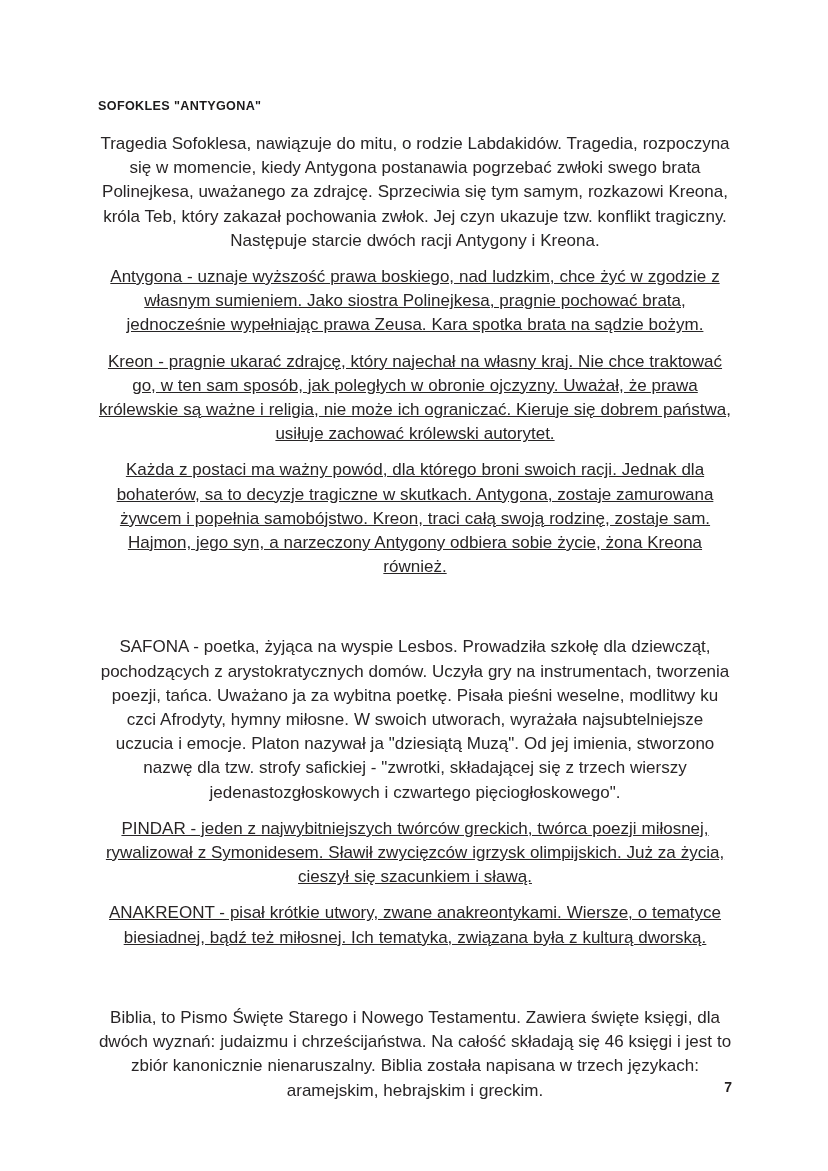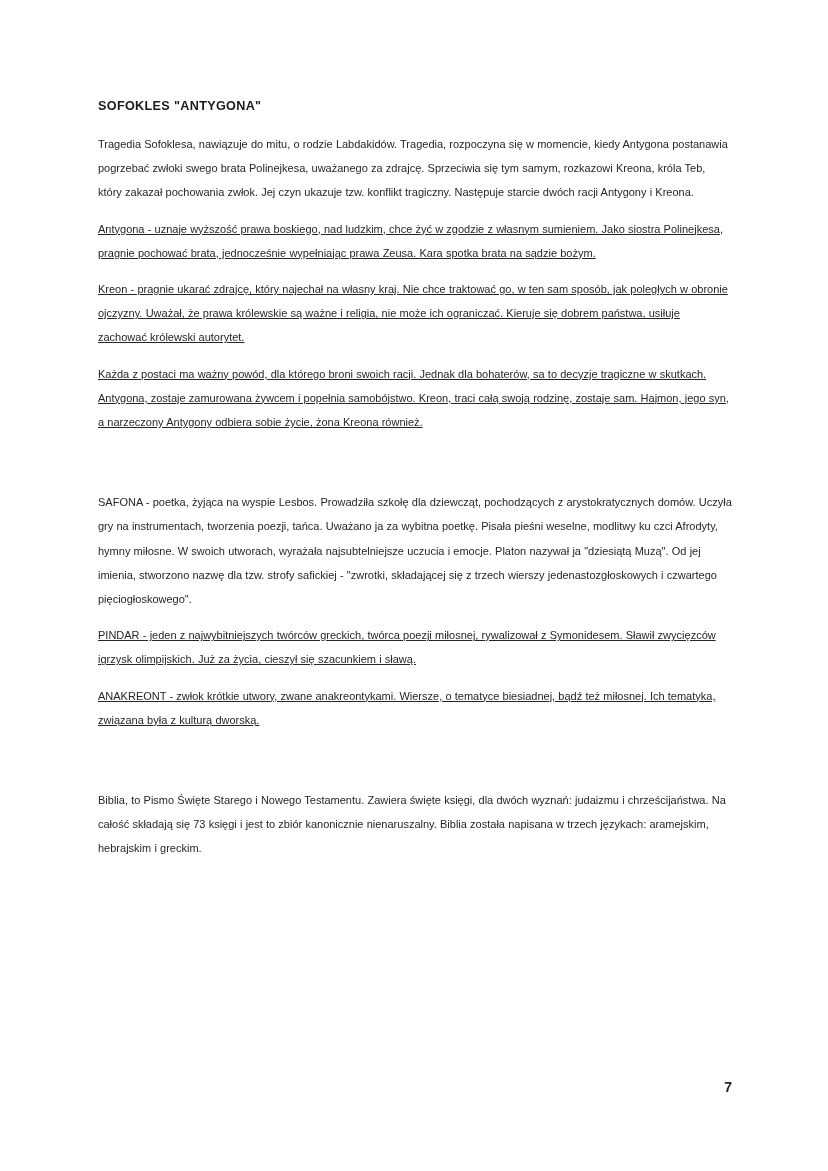--- a/index.html
+++ b/index.html
@@ -36,25 +36,25 @@
   }
   .section-heading {
     font-size: 12.6px;
     font-weight: bold;
     letter-spacing: 0.35px;
     line-height: 16px;
     margin: 0 0 18px 0;
     color: #1c1a1b;
   }
   .para {
-    font-size: 11px;
+    font-size: 17px;
     line-height: 24.2px;
     margin: 0;
     color: #282526;
-    text-align: left;
+    text-align: center;
     word-spacing: 0.15px;
   }
   .para + .para {
     margin-top: 12px;
     text-decoration: underline;
   }
   .page-number {
     position: absolute;
     right: 96px;
     top: 1079px;
@@ -72,20 +72,20 @@
       <section class="section">
         <h2 class="section-heading">SOFOKLES "ANTYGONA"</h2>
         <p class="para">Tragedia Sofoklesa, nawiązuje do mitu, o rodzie Labdakidów. Tragedia, rozpoczyna się w momencie, kiedy Antygona postanawia pogrzebać zwłoki swego brata Polinejkesa, uważanego za zdrajcę. Sprzeciwia się tym samym, rozkazowi Kreona, króla Teb, który zakazał pochowania zwłok. Jej czyn ukazuje tzw. konflikt tragiczny. Następuje starcie dwóch racji Antygony i Kreona.</p>
         <p class="para">Antygona - uznaje wyższość prawa boskiego, nad ludzkim, chce żyć w zgodzie z własnym sumieniem. Jako siostra Polinejkesa, pragnie pochować brata, jednocześnie wypełniając prawa Zeusa. Kara spotka brata na sądzie bożym.</p>
         <p class="para">Kreon - pragnie ukarać zdrajcę, który najechał na własny kraj. Nie chce traktować go, w ten sam sposób, jak poległych w obronie ojczyzny. Uważał, że prawa królewskie są ważne i religia, nie może ich ograniczać. Kieruje się dobrem państwa, usiłuje zachować królewski autorytet.</p>
         <p class="para">Każda z postaci ma ważny powód, dla którego broni swoich racji. Jednak dla bohaterów, sa to decyzje tragiczne w skutkach. Antygona, zostaje zamurowana żywcem i popełnia samobójstwo. Kreon, traci całą swoją rodzinę, zostaje sam. Hajmon, jego syn, a narzeczony Antygony odbiera sobie życie, żona Kreona również.</p>
       </section>
       <section class="section">
         <p class="para">SAFONA - poetka, żyjąca na wyspie Lesbos. Prowadziła szkołę dla dziewcząt, pochodzących z arystokratycznych domów. Uczyła gry na instrumentach, tworzenia poezji, tańca. Uważano ja za wybitna poetkę. Pisała pieśni weselne, modlitwy ku czci Afrodyty, hymny miłosne. W swoich utworach, wyrażała najsubtelniejsze uczucia i emocje. Platon nazywał ja "dziesiątą Muzą". Od jej imienia, stworzono nazwę dla tzw. strofy safickiej - "zwrotki, składającej się z trzech wierszy jedenastozgłoskowych i czwartego pięciogłoskowego".</p>
         <p class="para">PINDAR - jeden z najwybitniejszych twórców greckich, twórca poezji miłosnej, rywalizował z Symonidesem. Sławił zwycięzców igrzysk olimpijskich. Już za życia, cieszył się szacunkiem i sławą.</p>
-        <p class="para">ANAKREONT - zwłok krótkie utwory, zwane anakreontykami. Wiersze, o tematyce biesiadnej, bądź też miłosnej. Ich tematyka, związana była z kulturą dworską.</p>
+        <p class="para">ANAKREONT - pisał krótkie utwory, zwane anakreontykami. Wiersze, o tematyce biesiadnej, bądź też miłosnej. Ich tematyka, związana była z kulturą dworską.</p>
       </section>
       <section class="section">
-        <p class="para">Biblia, to Pismo Święte Starego i Nowego Testamentu. Zawiera święte księgi, dla dwóch wyznań: judaizmu i chrześcijaństwa. Na całość składają się 73 księgi i jest to zbiór kanonicznie nienaruszalny. Biblia została napisana w trzech językach: aramejskim, hebrajskim i greckim.</p>
+        <p class="para">Biblia, to Pismo Święte Starego i Nowego Testamentu. Zawiera święte księgi, dla dwóch wyznań: judaizmu i chrześcijaństwa. Na całość składają się 46 księgi i jest to zbiór kanonicznie nienaruszalny. Biblia została napisana w trzech językach: aramejskim, hebrajskim i greckim.</p>
       </section>
     </div>
   <div class="page-number">7</div>
 </div>
 
 </body></html>

